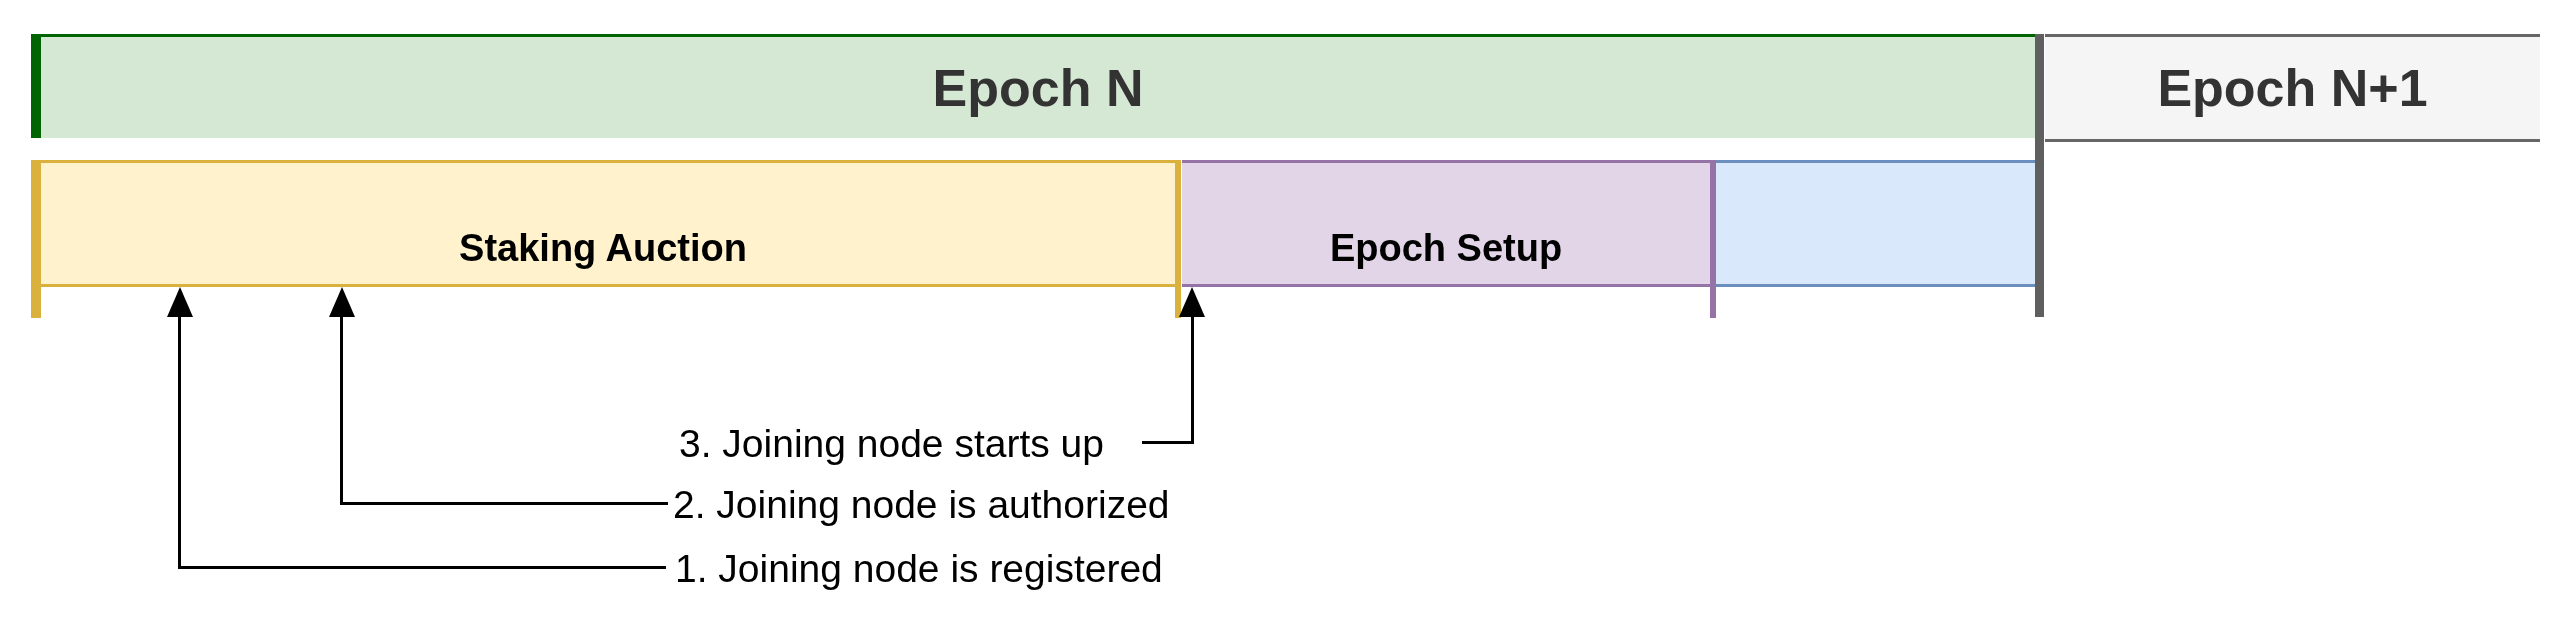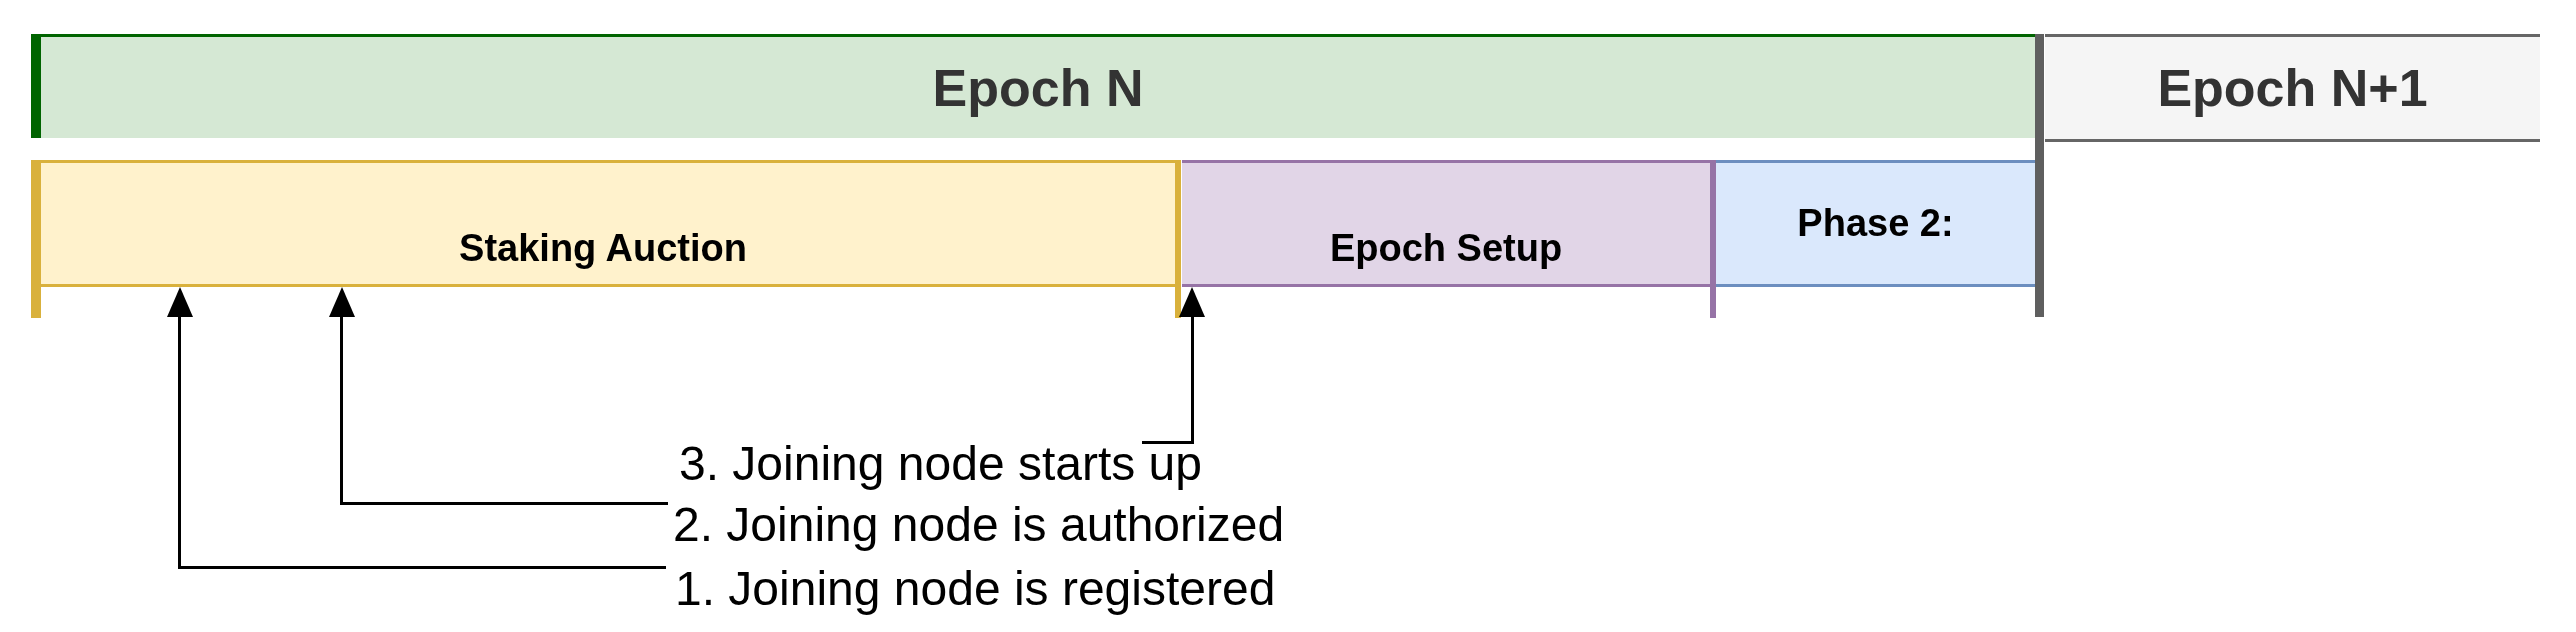--- a/index.html
+++ b/index.html
@@ -37,21 +37,21 @@
   .h1{left:178px;top:566px;width:488px;height:3.1px;}
   .v2{left:340px;top:311px;width:3.1px;height:193px;}
   .h2{left:340px;top:502px;width:328px;height:3.1px;}
   .v3{left:1191px;top:311px;width:3.1px;height:132px;}
   .h3{left:1142px;top:441px;width:52px;height:3.1px;}
   .ah{width:0;height:0;border-left:13.3px solid transparent;border-right:13.3px solid transparent;border-bottom:30.5px solid #000000;}
   .ah1{left:167px;top:287px;}
   .ah2{left:329px;top:287px;}
   .ah3{left:1179px;top:287px;}
   
-  .note{font-size:48px;color:#000000;white-space:nowrap;line-height:44px;margin-top:20px;}
+  .note{font-size:39px;color:#000000;white-space:nowrap;line-height:44px;}
   .n1{left:675px;top:547px;}
   .n2{left:673px;top:483px;text-align:center;}
   .n3{left:679px;top:422px;}
 </style>
 </head>
 <body>
 
 <div class="abs epoch-n">
   <span class="epoch-title">Epoch N</span>
 </div>
@@ -67,21 +67,21 @@
   </div>
 </div>
 <div class="abs phase phase-1">
   <div class="phase-label">
     <br>
     <span>Epoch Setup</span>
   </div>
 </div>
 <div class="abs phase phase-2">
   <div class="phase-label">
-    <span>Phase 2:</span><br>
+    <br>
   </div>
 </div>
 
 <div class="abs stub-gold-left"></div>
 <div class="abs stub-gold-mid"></div>
 <div class="abs stub-purple"></div>
 
 <div class="abs line v1"></div>
 <div class="abs line h1"></div>
 <div class="abs ah ah1"></div>

